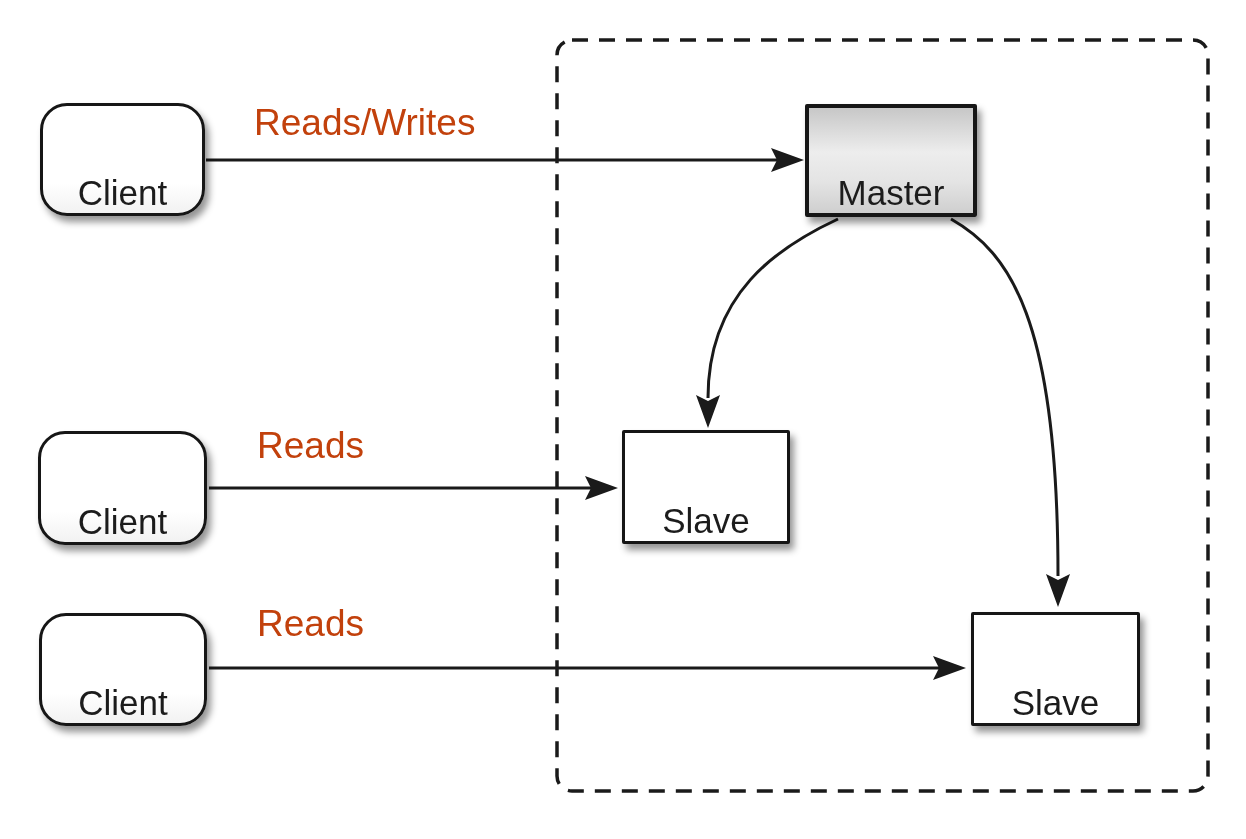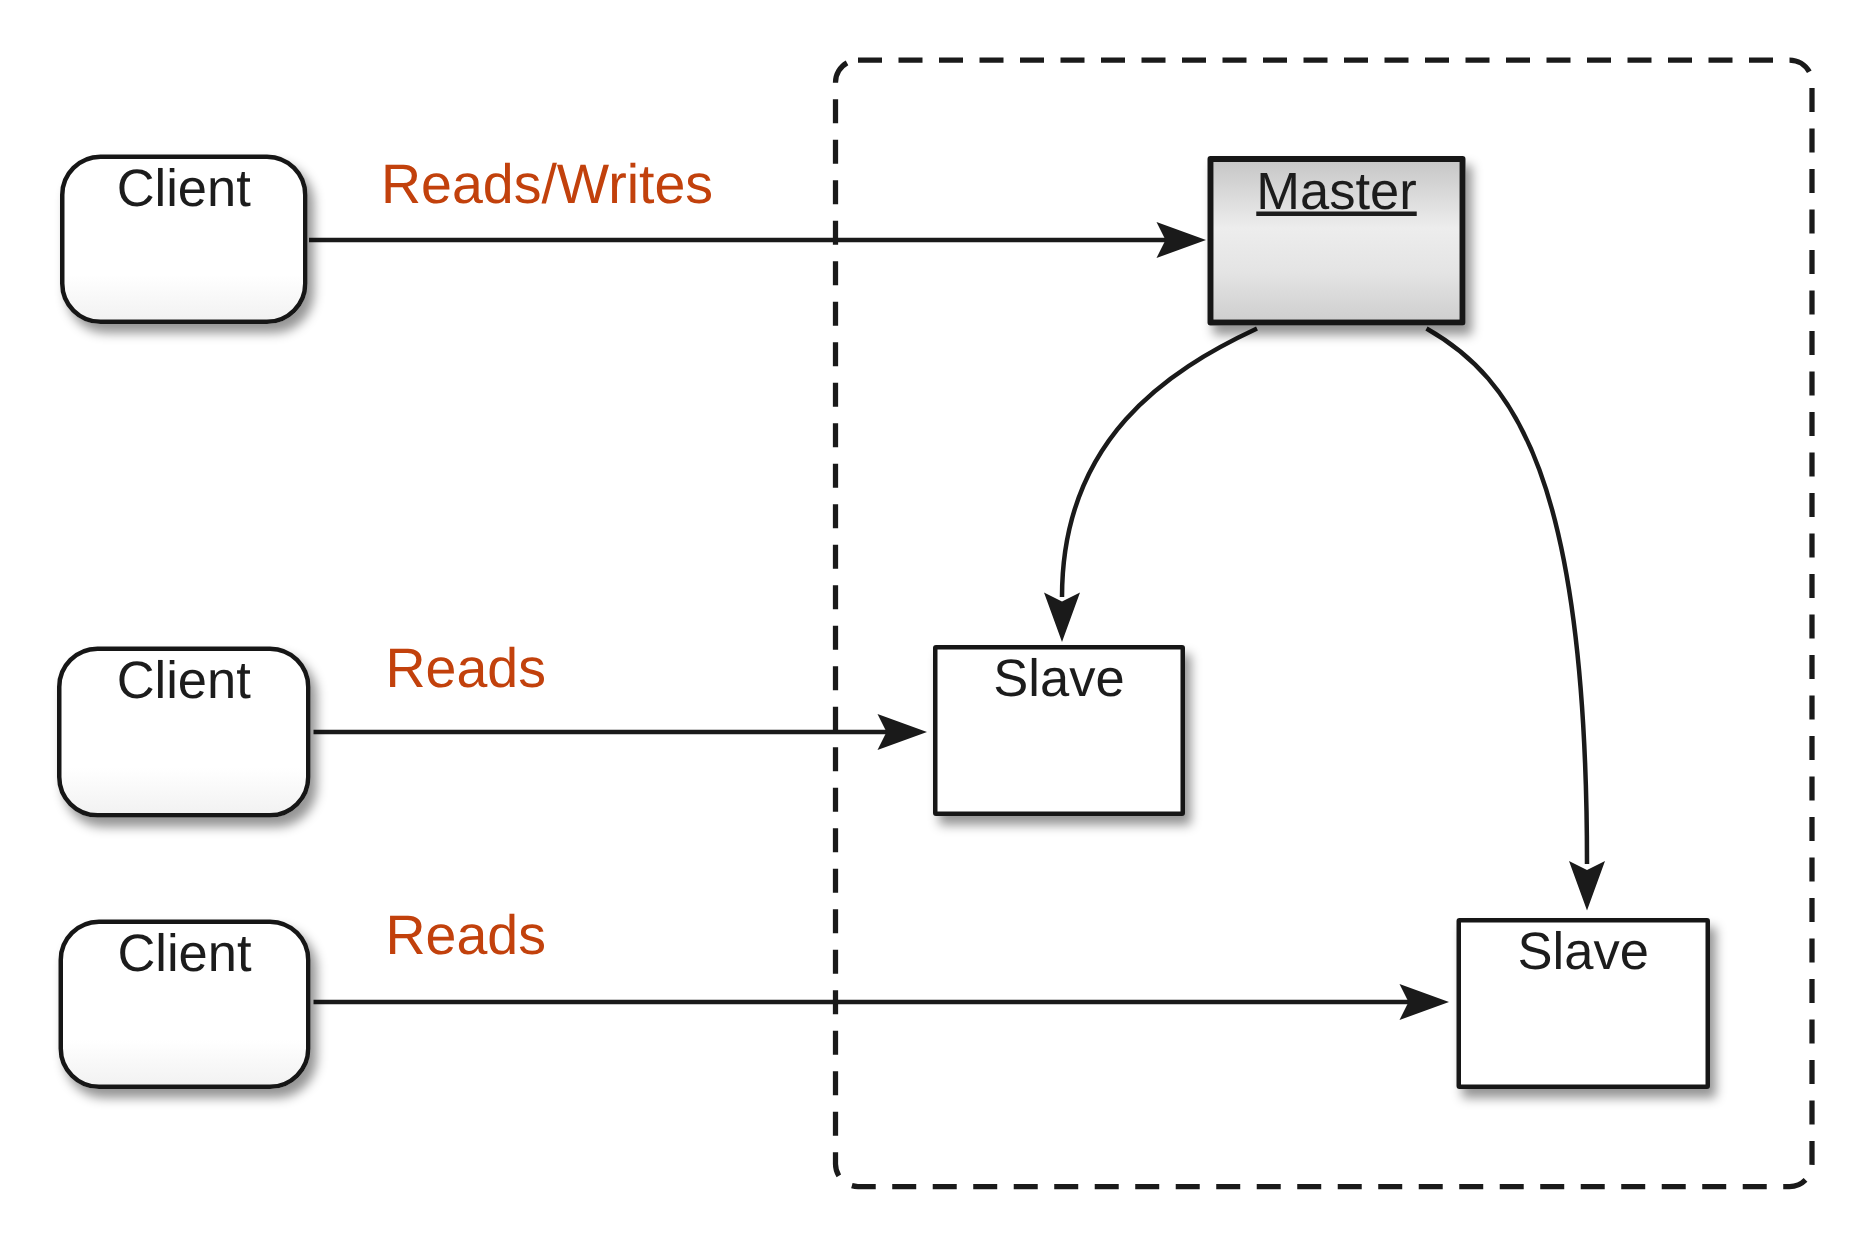--- a/index.html
+++ b/index.html
@@ -18,41 +18,40 @@
   #connector-layer {
     position: absolute;
     left: 0; top: 0;
     width: 1246px;
     height: 839px;
     z-index: 1;
   }
   .node {
     position: absolute;
     display: flex;
-    align-items: flex-start;
+    align-items: flex-end;
     justify-content: center;
     box-sizing: border-box;
     background: #ffffff;
     border: 3px solid #161616;
     color: #1c1c1c;
     font-size: 35px;
     z-index: 2;
     box-shadow: 4px 6px 7px rgba(0,0,0,0.42);
   }
   .client {
     border-radius: 27px;
     background: linear-gradient(180deg, #ffffff 0%, #ffffff 72%, #f2f2f2 100%);
   }
   .rect-node {
     border-radius: 2px;
   }
   #node-master {
     border-width: 4px;
     background: linear-gradient(180deg, #c7c7c7 0%, #ededed 42%, #e4e4e4 70%, #cfcfcf 100%);
-    text-decoration: underline;
   }
   #node-client-1 { left: 40px;  top: 103px; width: 165px; height: 113px; }
   #node-client-2 { left: 38px;  top: 431px; width: 169px; height: 114px; }
   #node-client-3 { left: 39px;  top: 613px; width: 168px; height: 113px; }
   #node-master   { left: 805px; top: 104px; width: 172px; height: 113px; }
   #node-slave-1  { left: 622px; top: 430px; width: 168px; height: 114px; }
   #node-slave-2  { left: 971px; top: 612px; width: 169px; height: 114px; }
 
   .edge-label {
     position: absolute;

